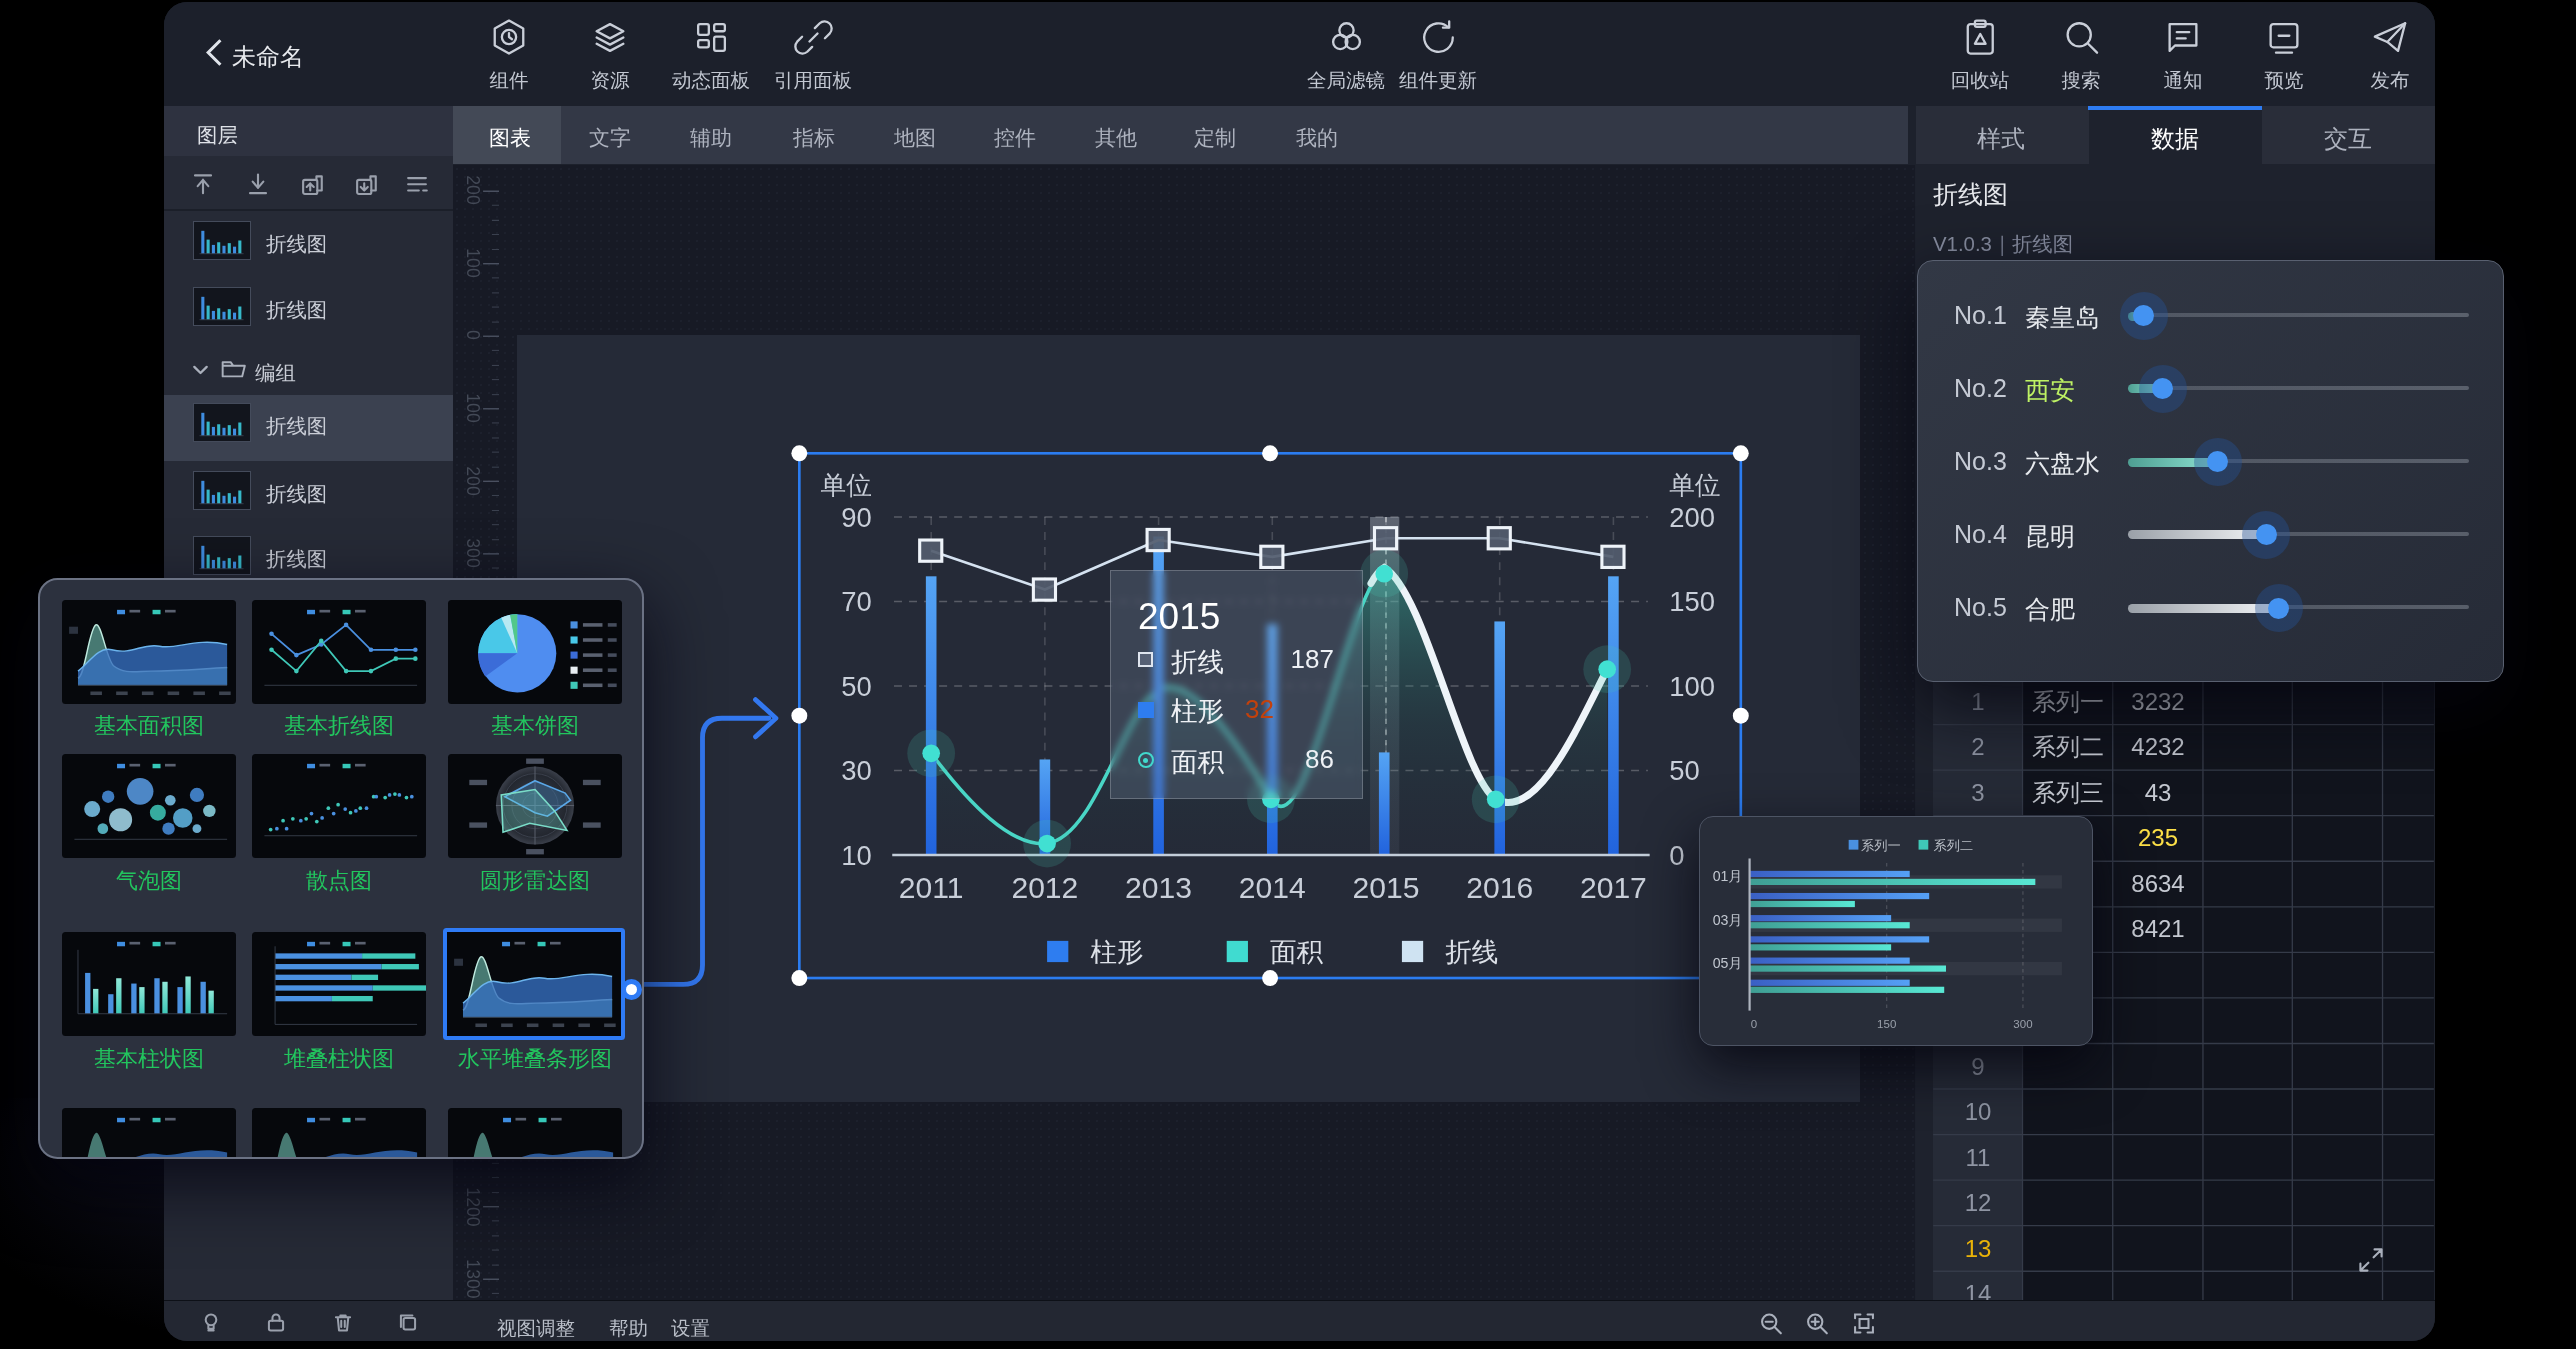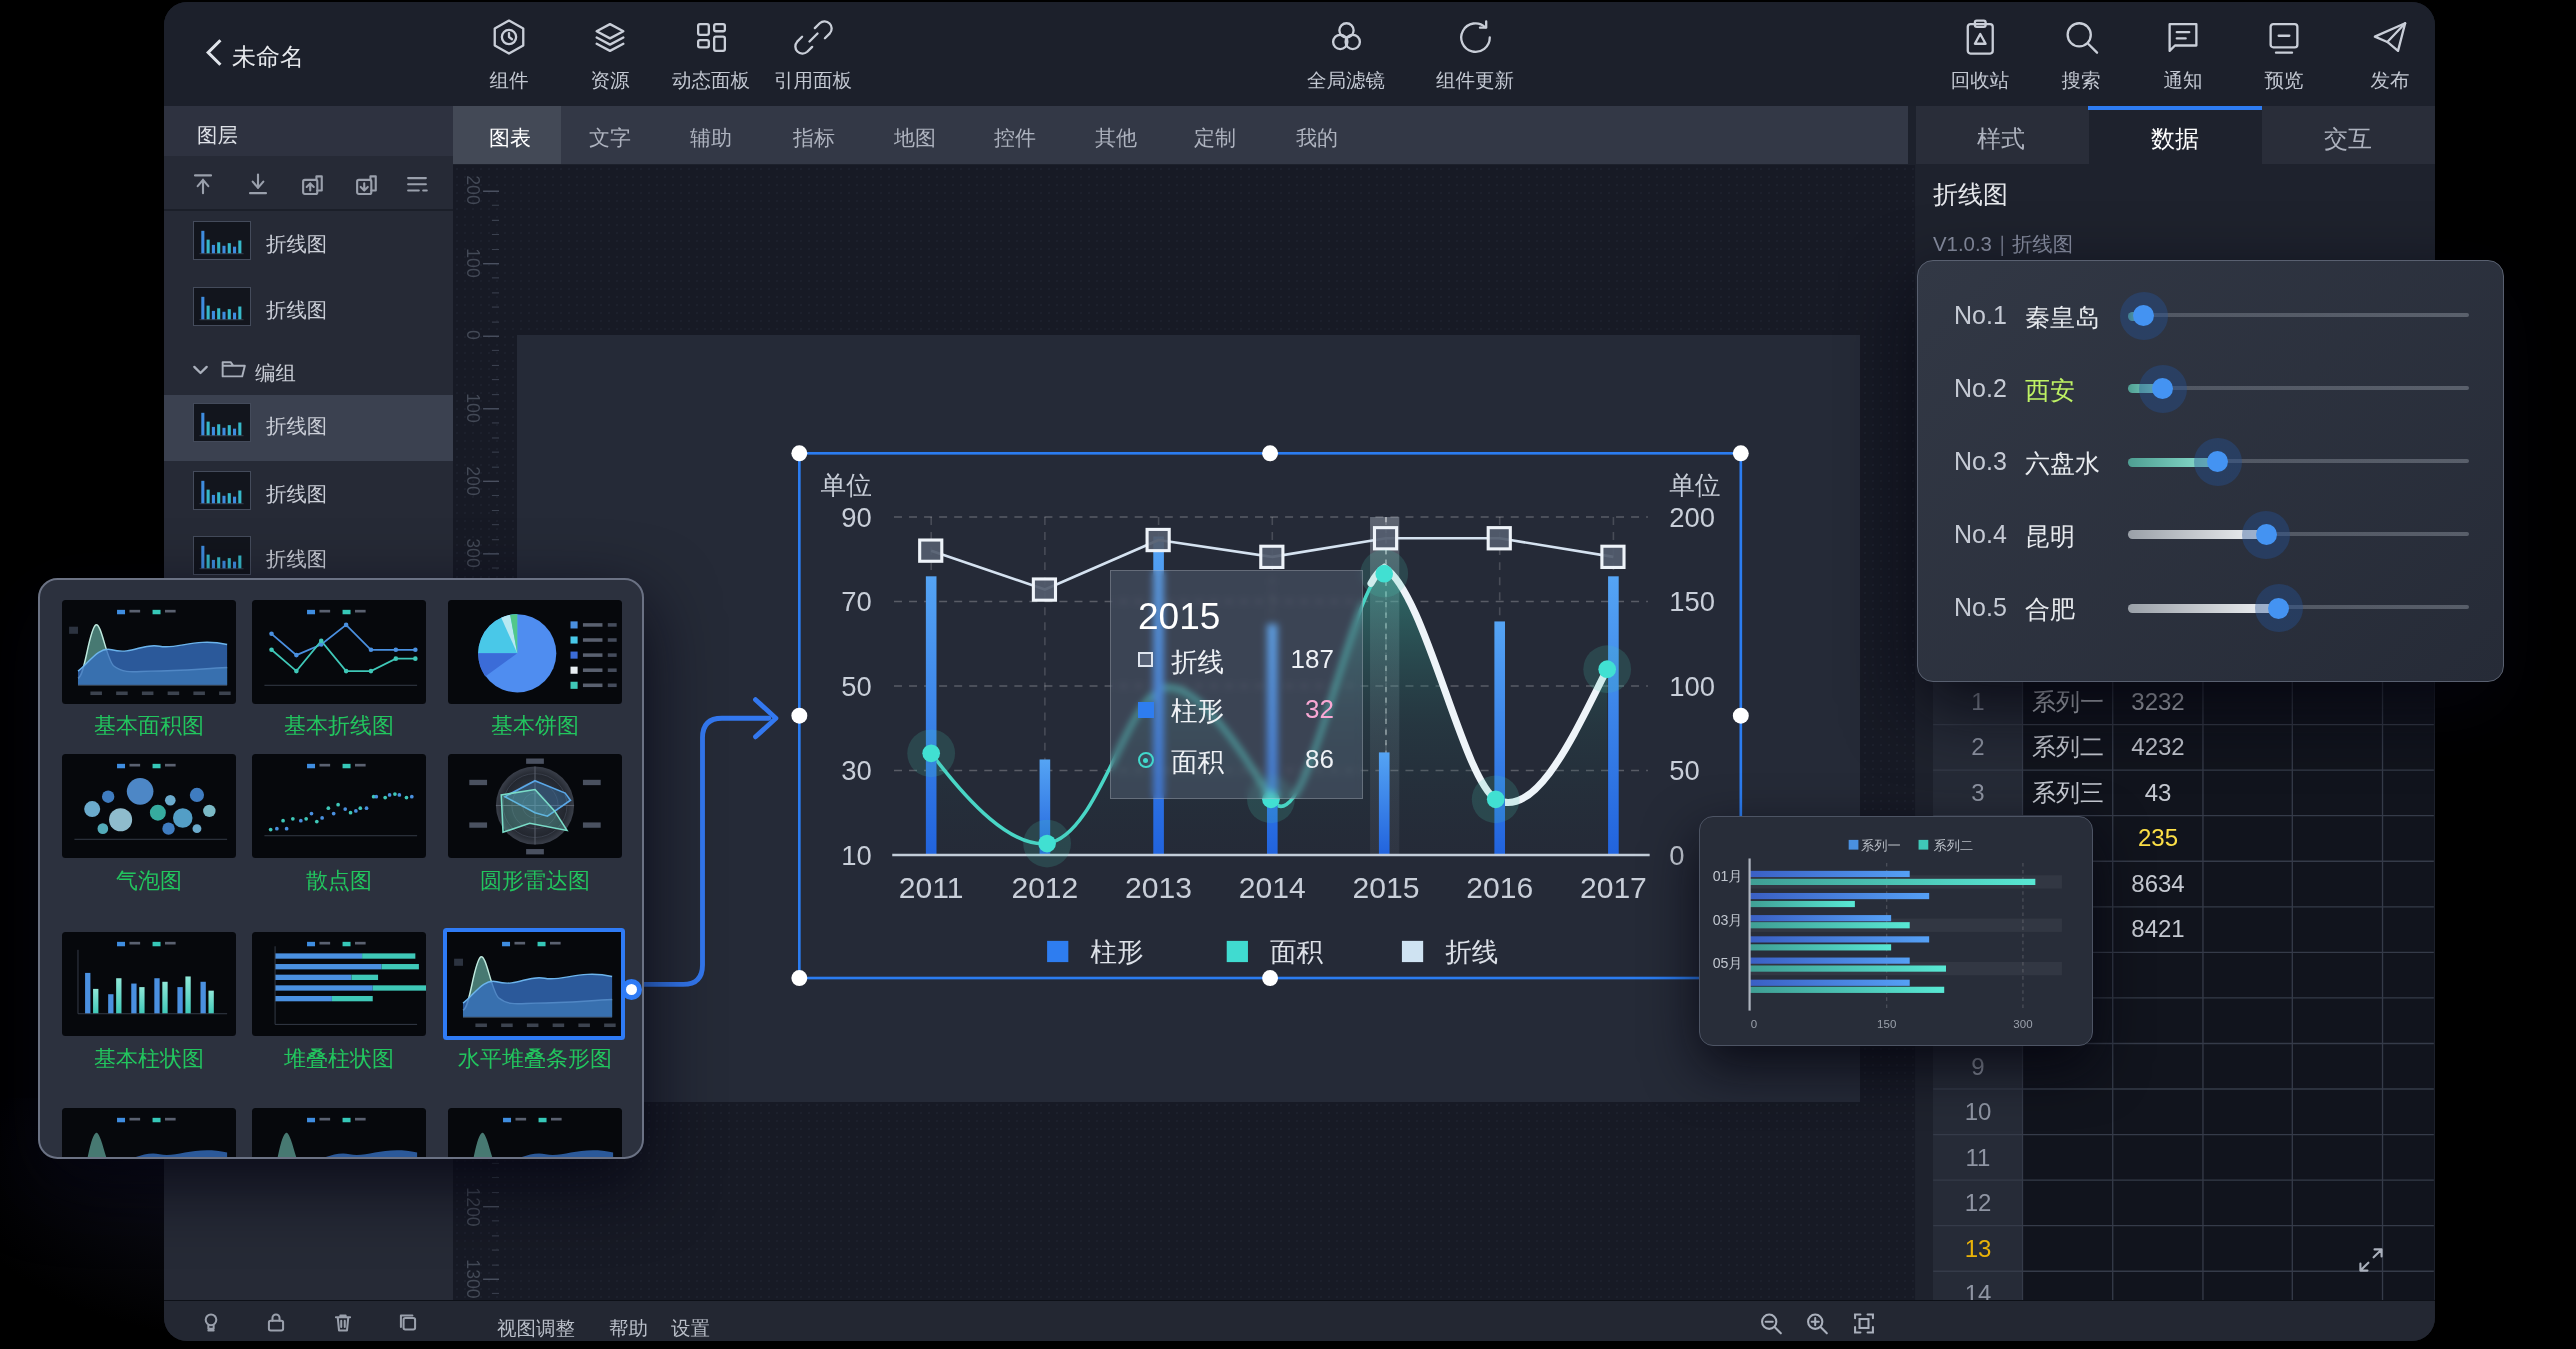--- a/index.html
+++ b/index.html
@@ -61,21 +61,21 @@
         <div class="lb">引用面板</div>
       </div>
 <div class="ic" style="left:1346px;top:17px;transform:translateX(-50%)">
         <svg width="41" height="41" viewBox="0 0 46 46">
           <circle cx="23" cy="15" r="8" fill="none" stroke="#c9ced8" stroke-width="2.6" stroke-linecap="round" stroke-linejoin="round"></circle>
           <circle cx="16" cy="28" r="8" fill="none" stroke="#c9ced8" stroke-width="2.6" stroke-linecap="round" stroke-linejoin="round"></circle>
           <circle cx="30" cy="28" r="8" fill="none" stroke="#c9ced8" stroke-width="2.6" stroke-linecap="round" stroke-linejoin="round"></circle>
         </svg>
         <div class="lb">全局滤镜</div>
       </div>
-<div class="ic" style="left:1475px;top:17px;transform:translateX(-50%)">
+<div class="ic" style="left:1438px;top:17px;transform:translateX(-50%)">
         <svg width="41" height="41" viewBox="0 0 46 46">
           <path d="M39 23 a16 16 0 1 1 -5-11.5" fill="none" stroke="#c9ced8" stroke-width="2.6" stroke-linecap="round" stroke-linejoin="round"></path>
           <path d="M35 5 v7 h-7" fill="none" stroke="#c9ced8" stroke-width="2.6" stroke-linecap="round" stroke-linejoin="round"></path>
         </svg>
         <div class="lb">组件更新</div>
       </div>
 <div class="ic" style="left:1980px;top:17px;transform:translateX(-50%)">
         <svg width="41" height="41" viewBox="0 0 46 46">
           <rect x="9" y="8" width="28" height="33" rx="3" fill="none" stroke="#c9ced8" stroke-width="2.6" stroke-linecap="round" stroke-linejoin="round"></rect>
           <rect x="17" y="4" width="12" height="7" rx="2" fill="none" stroke="#c9ced8" stroke-width="2.6" stroke-linecap="round" stroke-linejoin="round"></rect>
@@ -498,21 +498,21 @@
     <path d="M718 1112 H771 Q793 1112 793 1090 V833 Q793 811 815 811 H868" fill="none" stroke="#3378f0" stroke-width="5.5" stroke-linecap="round"></path>
     <path d="M853 790 L876 811 L853 832" fill="none" stroke="#3378f0" stroke-width="5.5" stroke-linecap="round" stroke-linejoin="round"></path>
   </svg>
 <div class="abs" style="left:1110px;top:570px;width:253px;height:229px;background:rgba(120,138,160,0.28);border:1.3px solid rgba(255,255,255,0.22);backdrop-filter:blur(3.5px)"></div>
 <div class="abs" style="left:1138px;top:596px;font-size:37px;color:#ffffff">2015</div>
 <div class="abs" style="left:1138px;top:652px;width:15px;height:15px;border:2.3px solid #dfe5ee;background:rgba(90,100,120,0.9)"></div>
 <div class="abs" style="left:1171px;top:644px;font-size:26.6px;color:#eef1f5">折线</div>
 <div class="abs" style="left:1245px;top:644px;width:89px;text-align:right;font-size:26px;color:#eef1f5">187</div>
 <div class="abs" style="left:1138px;top:702px;width:16px;height:16px;background:#2e7df0"></div>
 <div class="abs" style="left:1171px;top:693px;font-size:26.6px;color:#eef1f5">柱形</div>
-<div class="abs" style="left:1245px;top:694px;width:89px;text-align:right;font-size:26px;color:#f9a8d4">32</div>
+<div class="abs" style="left:1245px;top:694px;width:89px;font-size:26px;color:#c2410c">32</div>
 <div class="abs" style="left:1138px;top:752px;width:16px;height:16px;border:2.7px solid #41d8cc;border-radius:50%"></div>
 <div class="abs" style="left:1143px;top:758px;width:5.3px;height:5.3px;background:#41d8cc;border-radius:50%"></div>
 <div class="abs" style="left:1171px;top:744px;font-size:26.6px;color:#eef1f5">面积</div>
 <div class="abs" style="left:1245px;top:744px;width:89px;text-align:right;font-size:26px;color:#eef1f5">86</div>
 <div class="abs" style="left:38px;top:578px;width:606px;height:581px;background:#2c313e;border:2.7px solid #6b7284;border-radius:19.5px;box-shadow:0 25px 71px rgba(5,5,18,0.85)"></div>
 <div class="galthumb" style="left:62px;top:600px"><svg width="174" height="104" viewBox="0 0 196 117">
       <rect x="62" y="11" width="9" height="5" fill="#3f8de0"></rect>
       <rect x="76" y="11" width="12" height="3" fill="#5a6170"></rect>
       <rect x="102" y="11" width="9" height="5" fill="#36c8b8"></rect>
       <rect x="116" y="11" width="12" height="3" fill="#5a6170"></rect>

